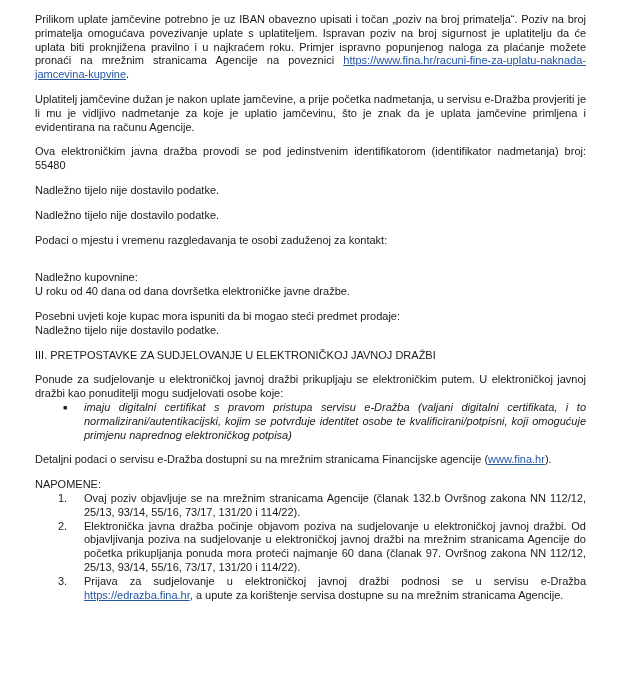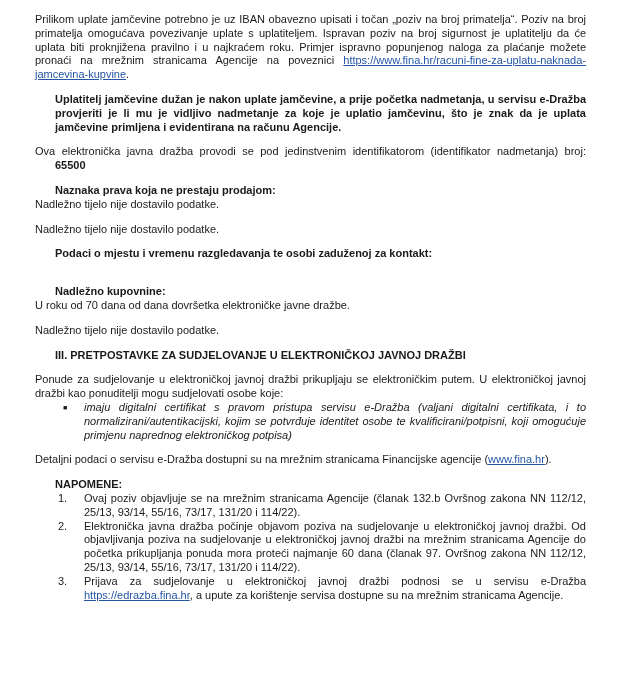--- a/index.html
+++ b/index.html
@@ -11,21 +11,21 @@
     box-sizing: border-box;
     padding: 13px 35px 0 35px;
     font-family: "Liberation Sans", sans-serif;
     font-size: 11px;
     line-height: 13.8px;
     color: #1a1a1a;
   }
   .block { margin: 0; text-align: justify; }
   .gap    { margin-top: 11px; }
   .gap-xl { margin-top: 24px; }
-  .bold   { font-weight: bold; margin-left: 20px; }
+  .bold   { font-weight: normal; }
   a.link {
     color: #2456a4;
     text-decoration: underline;
     cursor: pointer;
   }
   .bullet-row { display: flex; padding-left: 25px; font-style: italic; }
   .bullet-marker {
     flex: 0 0 24px;
     font-size: 7px;
     line-height: 13.8px;
@@ -36,41 +36,41 @@
   .num { flex: 0 0 26px; }
   .row-text { flex: 1; text-align: justify; }
 </style>
 </head>
 <body>
 
 <p class="block"><span>Prilikom uplate jamčevine potrebno je uz IBAN obavezno upisati i točan „poziv na broj primatelja“. Poziv na broj primatelja omogućava povezivanje uplate s uplatiteljem. Ispravan poziv na broj sigurnost je uplatitelju da će uplata biti proknjižena pravilno i u najkraćem roku. Primjer ispravno popunjenog naloga za plaćanje možete pronaći na mrežnim stranicama Agencije na poveznici </span><a class="link">https://www.fina.hr/racuni-fine-za-uplatu-naknada-jamcevina-kupvine</a><span>.</span></p>
 
 <p class="block bold gap">Uplatitelj jamčevine dužan je nakon uplate jamčevine, a prije početka nadmetanja, u servisu e-Dražba provjeriti je li mu je vidljivo nadmetanje za koje je uplatio jamčevinu, što je znak da je uplata jamčevine primljena i evidentirana na računu Agencije.</p>
 
-<p class="block gap"><span>Ova elektronička javna dražba provodi se pod jedinstvenim identifikatorom (identifikator nadmetanja) broj: </span><span class="bold">65500</span></p>
+<p class="block gap"><span>Ova elektroničkim javna dražba provodi se pod jedinstvenim identifikatorom (identifikator nadmetanja) broj: </span><span class="bold">55480</span></p>
 
 <div class="block gap">
-  <div class="block bold">Naznaka prava koja ne prestaju prodajom:</div>
   <div class="block">Nadležno tijelo nije dostavilo podatke.</div>
 </div>
 
 <div class="block gap">
   <div class="block">Nadležno tijelo nije dostavilo podatke.</div>
 </div>
 
 <div class="block gap">
   <div class="block bold">Podaci o mjestu i vremenu razgledavanja te osobi zaduženoj za kontakt:</div>
 </div>
 
 <div class="block gap-xl">
   <div class="block bold">Nadležno kupovnine:</div>
-  <div class="block">U roku od 70 dana od dana dovršetka elektroničke javne dražbe.</div>
+  <div class="block">U roku od 40 dana od dana dovršetka elektroničke javne dražbe.</div>
 </div>
 
 <div class="block gap">
+  <div class="block bold">Posebni uvjeti koje kupac mora ispuniti da bi mogao steći predmet prodaje:</div>
   <div class="block">Nadležno tijelo nije dostavilo podatke.</div>
 </div>
 
 <div class="block bold gap">III. PRETPOSTAVKE ZA SUDJELOVANJE U ELEKTRONIČKOJ JAVNOJ DRAŽBI</div>
 
 <p class="block gap">Ponude za sudjelovanje u elektroničkoj javnoj dražbi prikupljaju se elektroničkim putem. U elektroničkoj javnoj dražbi kao ponuditelji mogu sudjelovati osobe koje:</p>
 
 <div>
   <div class="bullet-row">
     <span class="bullet-marker">■</span>

